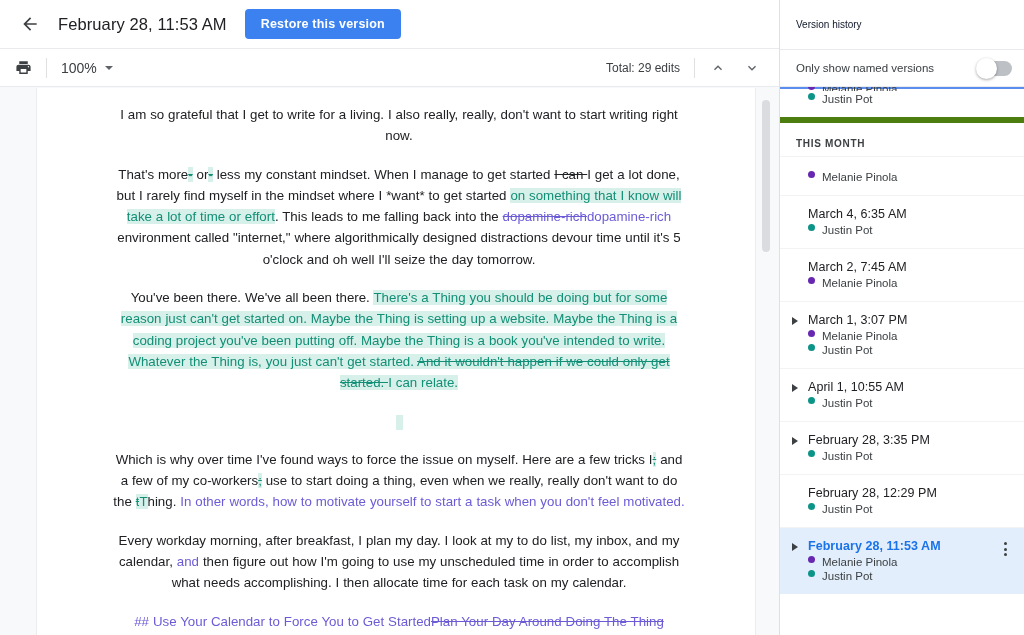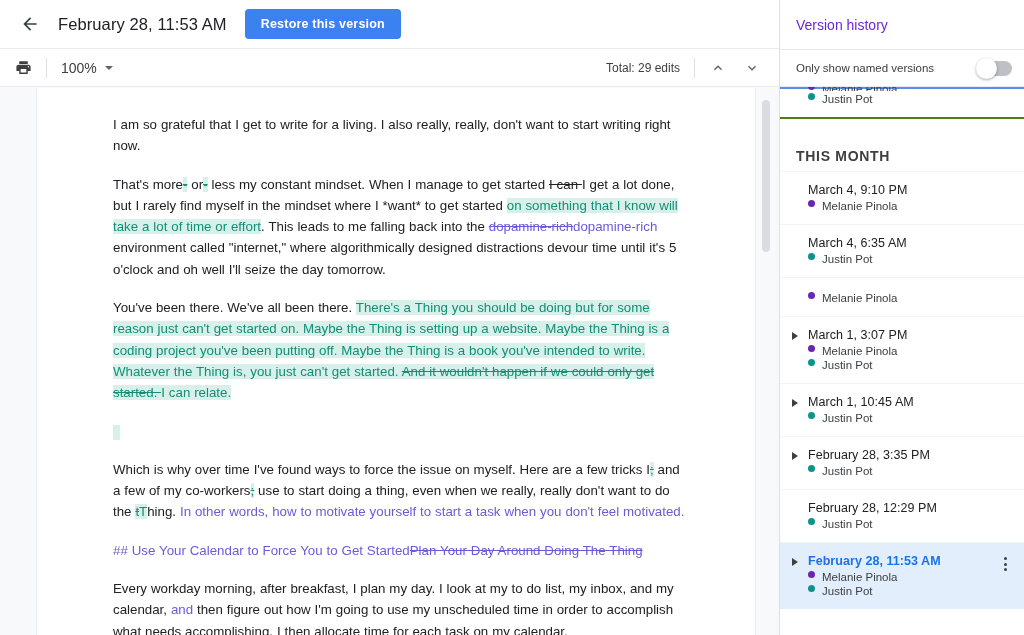--- a/index.html
+++ b/index.html
@@ -63,21 +63,21 @@
     position: absolute; top: 88px; left: 0; right: 0; bottom: 0;
     background: #f8f9fa; overflow: hidden;
   }
   .page {
     position: absolute; left: 37px; top: 0; width: 718px; min-height: 700px;
     background: #fff; box-shadow: 0 0 0 1px rgba(0,0,0,.05);
   }
   .page-inner { padding: 12px 70px 40px 76px; }
   .doc-p {
     font-size: 13.3px; line-height: 21.3px; color: #202124;
-    margin: 14px 0 17px 0; text-align: left; word-spacing: .2px;
+    margin: 4px 0 17px 0; text-align: center; word-spacing: .2px;
   }
   
   .ins-teal { color: #128f76; background: #d7f0ea; }
   .del-teal { color: #128f76; background: #d7f0ea; text-decoration: line-through; }
   .ins-purple { color: #6b5bd6; }
   .del-purple { color: #6b5bd6; text-decoration: line-through; }
   .del-dark { color: #202124; text-decoration: line-through; }
   .blank-line-mark {
     display: inline-block; width: 7px; height: 15px; background: #d7f0ea;
     vertical-align: middle;
@@ -90,40 +90,40 @@
   }
 
   
   .vh-panel {
     width: 245px; height: 635px; background: #fff;
     border-left: 1px solid #e0e0e0; display: flex; flex-direction: column;
     position: relative;
   }
   .vh-header {
     height: 49px; display: flex; align-items: center; padding: 0 16px;
-    font-size: 14px; color: #6d28d9; flex: none;
+    font-size: 10px; color: #0f172a; flex: none;
   }
   .vh-toggle-row {
     height: 38px; display: flex; align-items: center; padding: 0 12px 0 16px;
     border-top: 1px solid #e8eaed; border-bottom: 1px solid #e8eaed; flex: none;
   }
   .vh-toggle-label { font-size: 11.5px; color: #3c4043; }
   .switch {
     margin-left: auto; width: 34px; height: 15px; background: #bdc1c6;
     border-radius: 8px; position: relative; cursor: pointer; flex: none;
   }
   .switch .knob {
     position: absolute; left: -2px; top: -3px; width: 21px; height: 21px;
     background: #fff; border-radius: 50%; box-shadow: 0 1px 3px rgba(0,0,0,.35);
   }
   .vh-list { flex: 1; overflow: hidden; position: relative; }
 
   .vh-group-label {
-    font-size: 14px; font-weight: bold; color: #3c4043; letter-spacing: .7px;
-    padding: 29px 16px 7px 16px; border-top: 2px solid #4d7c0f; background: #fff;
+    font-size: 10px; font-weight: bold; color: #3c4043; letter-spacing: .7px;
+    padding: 15px 16px 7px 16px; border-top: 6px solid #4d7c0f; background: #fff;
   }
 
   .vh-item {
     position: relative; padding: 11px 14px 12px 16px; cursor: pointer;
     border-top: 1px solid #f1f3f4; background: #fff;
   }
   .vh-item.partial { padding-top: 0; border-top: 2px solid #5b8def; }
   .vh-item.selected { background: #e3eefc; }
   .vh-item .row1 { display: flex; align-items: flex-start; }
   .vh-expand {
@@ -195,22 +195,22 @@
     </div>
 
     <div class="doc-canvas">
       <div class="page">
         <div class="page-inner" id="doc-body">
             <p class="doc-p"><span>I am so grateful that I get to write for a living. I also really, really, don't want to start writing right now.</span></p>
             <p class="doc-p"><span>That's more</span><span class="del-teal">-</span><span> or</span><span class="del-teal">-</span><span> less my constant mindset. When I manage to get started </span><span class="del-dark">I can </span><span> I get a lot done, but I rarely find myself in the mindset where I *want* to get started </span><span class="ins-teal">on something that I know will take a lot of time or effort</span><span>. This leads to me falling back into the </span><span class="del-purple">dopamine-rich</span><span class="ins-purple">dopamine-rich</span><span> environment called "internet," where algorithmically designed distractions devour time until it's 5 o'clock and oh well I'll seize the day tomorrow.</span></p>
             <p class="doc-p"><span>You've been there. We've all been there. </span><span class="ins-teal">There's a Thing you should be doing but for some reason just can't get started on. Maybe the Thing is setting up a website. Maybe the Thing is a coding project you've been putting off. Maybe the Thing is a book you've intended to write. Whatever the Thing is, you just can't get started. </span><span class="del-teal">And it wouldn't happen if we could only get started. </span><span class="ins-teal">I can relate.</span></p>
             <p class="doc-p"><span class="blank-line-mark"></span></p>
             <p class="doc-p"><span>Which is why over time I've found ways to force the issue on myself. Here are a few tricks I</span><span class="del-teal">;</span><span> and a few of my co-workers</span><span class="del-teal">;</span><span> use to start doing a thing, even when we really, really don't want to do the </span><span class="del-teal">t</span><span class="ins-teal">T</span><span>hing. </span><span class="ins-purple">In other words, how to motivate yourself to start a task when you don't feel motivated.</span></p>
+            <p class="doc-p"><span>Every workday morning, after breakfast, I plan my day. I look at my to do list, my inbox, and my calendar, </span><span class="ins-purple">and</span><span> then figure out how I'm going to use my unscheduled time in order to accomplish what needs accomplishing. I then allocate time for each task on my calendar.</span></p>
             <p class="doc-p"><span class="ins-purple">## Use Your Calendar to Force You to Get Started</span><span class="del-purple">Plan Your Day Around Doing The Thing</span></p>
-            <p class="doc-p"><span>Every workday morning, after breakfast, I plan my day. I look at my to do list, my inbox, and my calendar, </span><span class="ins-purple">and</span><span> then figure out how I'm going to use my unscheduled time in order to accomplish what needs accomplishing. I then allocate time for each task on my calendar.</span></p>
           </div>
       </div>
       <div class="doc-scrollbar"></div>
     </div>
   </div>
 
   <div class="vh-panel">
     <div class="vh-header">Version history</div>
 
     <div class="vh-toggle-row">
@@ -228,44 +228,44 @@
               <span class="person-name">Melanie Pinola</span>
             </div>
             <div class="vh-person">
               <span class="dot" style="background: rgb(13, 148, 136);"></span>
               <span class="person-name">Justin Pot</span>
             </div>
           </div>
         </div>
         <div class="vh-group-label">THIS MONTH</div>
         <div class="vh-item">
-          <div class="row1">
-            <div class="vh-expand"></div>
-            <div class="vh-date">March 4, 9:10 PM</div>
-          </div>
           <div class="vh-names">
             <div class="vh-person">
               <span class="dot" style="background: rgb(103, 39, 176);"></span>
               <span class="person-name">Melanie Pinola</span>
             </div>
           </div>
         </div>
         <div class="vh-item">
           <div class="row1">
             <div class="vh-expand"></div>
             <div class="vh-date">March 4, 6:35 AM</div>
           </div>
           <div class="vh-names">
             <div class="vh-person">
               <span class="dot" style="background: rgb(13, 148, 136);"></span>
               <span class="person-name">Justin Pot</span>
             </div>
           </div>
         </div>
         <div class="vh-item">
+          <div class="row1">
+            <div class="vh-expand"></div>
+            <div class="vh-date">March 2, 7:45 AM</div>
+          </div>
           <div class="vh-names">
             <div class="vh-person">
               <span class="dot" style="background: rgb(103, 39, 176);"></span>
               <span class="person-name">Melanie Pinola</span>
             </div>
           </div>
         </div>
         <div class="vh-item has-arrow">
           <div class="row1">
             <div class="vh-expand">
@@ -282,21 +282,21 @@
               <span class="dot" style="background: rgb(13, 148, 136);"></span>
               <span class="person-name">Justin Pot</span>
             </div>
           </div>
         </div>
         <div class="vh-item has-arrow">
           <div class="row1">
             <div class="vh-expand">
               <div class="tri"></div>
             </div>
-            <div class="vh-date">March 1, 10:45 AM</div>
+            <div class="vh-date">April 1, 10:55 AM</div>
           </div>
           <div class="vh-names">
             <div class="vh-person">
               <span class="dot" style="background: rgb(13, 148, 136);"></span>
               <span class="person-name">Justin Pot</span>
             </div>
           </div>
         </div>
         <div class="vh-item has-arrow">
           <div class="row1">

